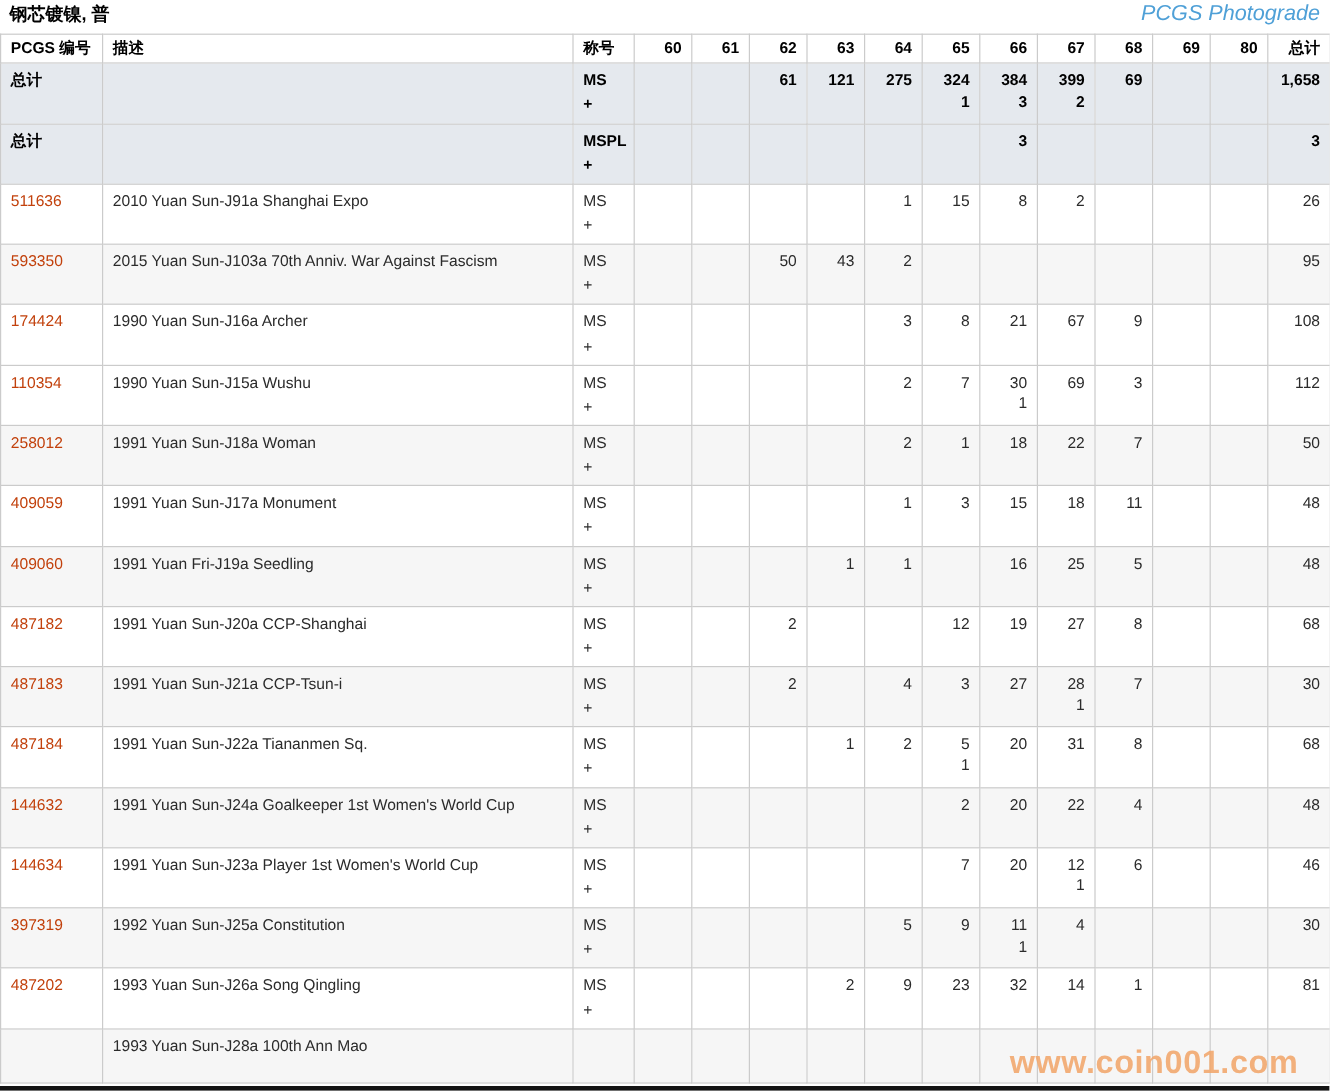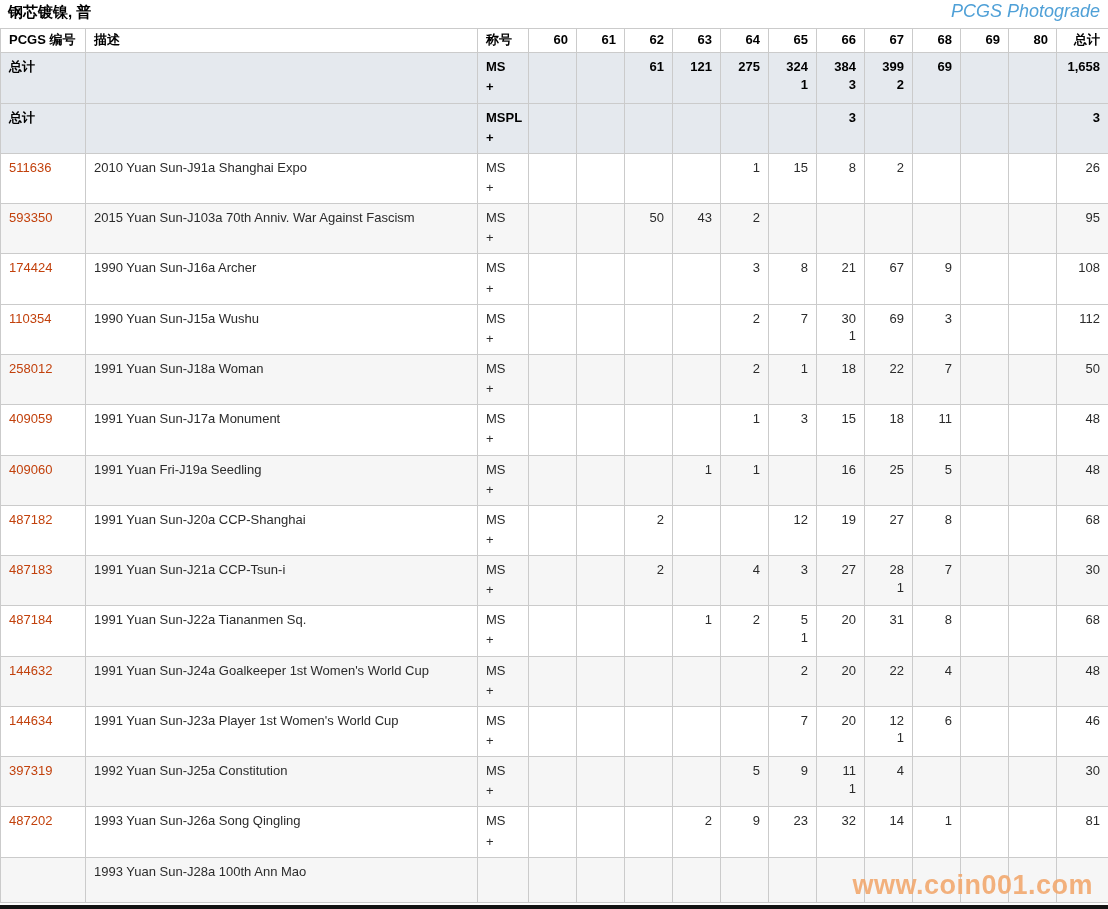--- a/index.html
+++ b/index.html
@@ -32,21 +32,21 @@
   .pop tr.row-even td { background:#ffffff; }
   .pop tr.row-odd td { background:#f6f6f6; }
   .pop tr.data-row td { height:45px; }
   .pop tr.totals-ms td { height:48px; }
   .pop tr.totals-mspl td { height:46px; }
   .pcgs-link { color:#c2410c; text-decoration:none; cursor:pointer; }
   .desig div { line-height:1.55; }
   .plus-line { line-height:1.3; }
 
   .watermark {
-    position:absolute; right:15px; bottom:8px; z-index:6;
+    position:absolute; right:26px; bottom:8px; z-index:6;
     font-size:27px; font-weight:700; letter-spacing:0.5px;
     color:#F2A76C; opacity:0.88; pointer-events:none; white-space:nowrap;
   }
   .bottom-bar {
     position:absolute; left:0; bottom:0; width:1108px; height:4px;
     background:#141414; z-index:5;
   }
 </style>
 </head>
 <body>

